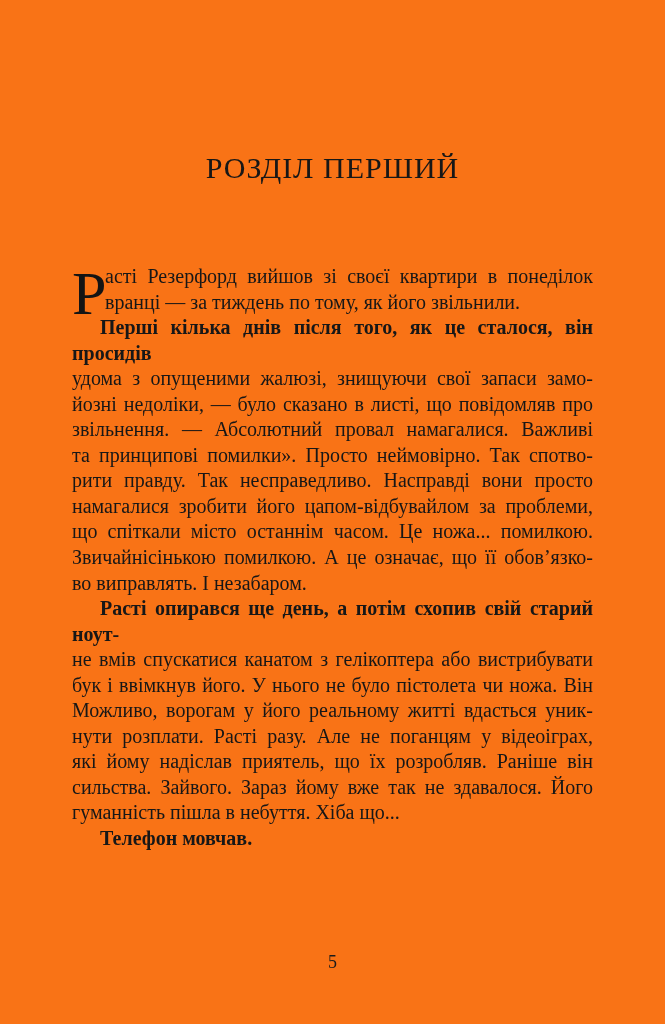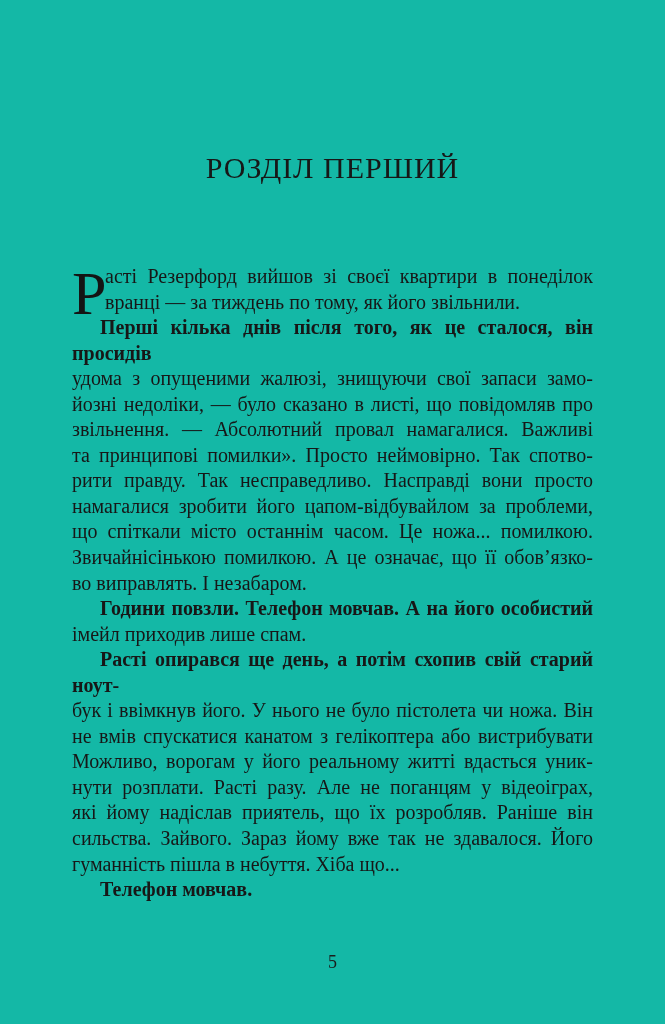--- a/index.html
+++ b/index.html
@@ -4,21 +4,21 @@
 <style>
   html, body {
     margin: 0;
     padding: 0;
     background: #ffffff;
   }
   .page {
     position: relative;
     width: 665px;
     height: 1024px;
-    background: #14b8a6;
+    background: #f97316;
     font-family: "Liberation Serif", "DejaVu Serif", serif;
     color: #171717;
     overflow: hidden;
   }
   .chapter-title {
     position: absolute;
     top: 150px;
     left: 0;
     width: 665px;
     margin: 0;
@@ -91,29 +91,25 @@
       <div class="ln">йозні недоліки, — було сказано в листі, що повідомляв про</div>
       <div class="ln">звільнення. — Абсолютний провал намагалися. Важливі</div>
       <div class="ln">та принципові помилки». Просто неймовірно. Так спотво-</div>
       <div class="ln">рити правду. Так несправедливо. Насправді вони просто</div>
       <div class="ln">намагалися зробити його цапом-відбувайлом за проблеми,</div>
       <div class="ln">що спіткали місто останнім часом. Це ножа... помилкою.</div>
       <div class="ln">Звичайнісінькою помилкою. А це означає, що її обов’язко-</div>
       <div class="ln last">во виправлять. І незабаром.</div>
     </div>
 
-    <div class="para indent">
-      <div class="ln">Години повзли. Телефон мовчав. А на його особистий</div>
-      <div class="ln last">імейл приходив лише спам.</div>
-    </div>
 
     <div class="para indent">
       <div class="ln">Расті опирався ще день, а потім схопив свій старий ноут-</div>
+      <div class="ln">не вмів спускатися канатом з гелікоптера або вистрибувати</div>
       <div class="ln">бук і ввімкнув його. У нього не було пістолета чи ножа. Він</div>
-      <div class="ln">не вмів спускатися канатом з гелікоптера або вистрибувати</div>
       <div class="ln">Можливо, ворогам у його реальному житті вдасться уник-</div>
       <div class="ln">нути розплати. Расті разу. Але не поганцям у відеоіграх,</div>
       <div class="ln">які йому надіслав приятель, що їх розробляв. Раніше він</div>
       <div class="ln">сильства. Зайвого. Зараз йому вже так не здавалося. Його</div>
       <div class="ln last">гуманність пішла в небуття. Хіба що...</div>
     </div>
 
     <div class="para indent">
       <div class="ln last">Телефон мовчав.</div>
     </div>

